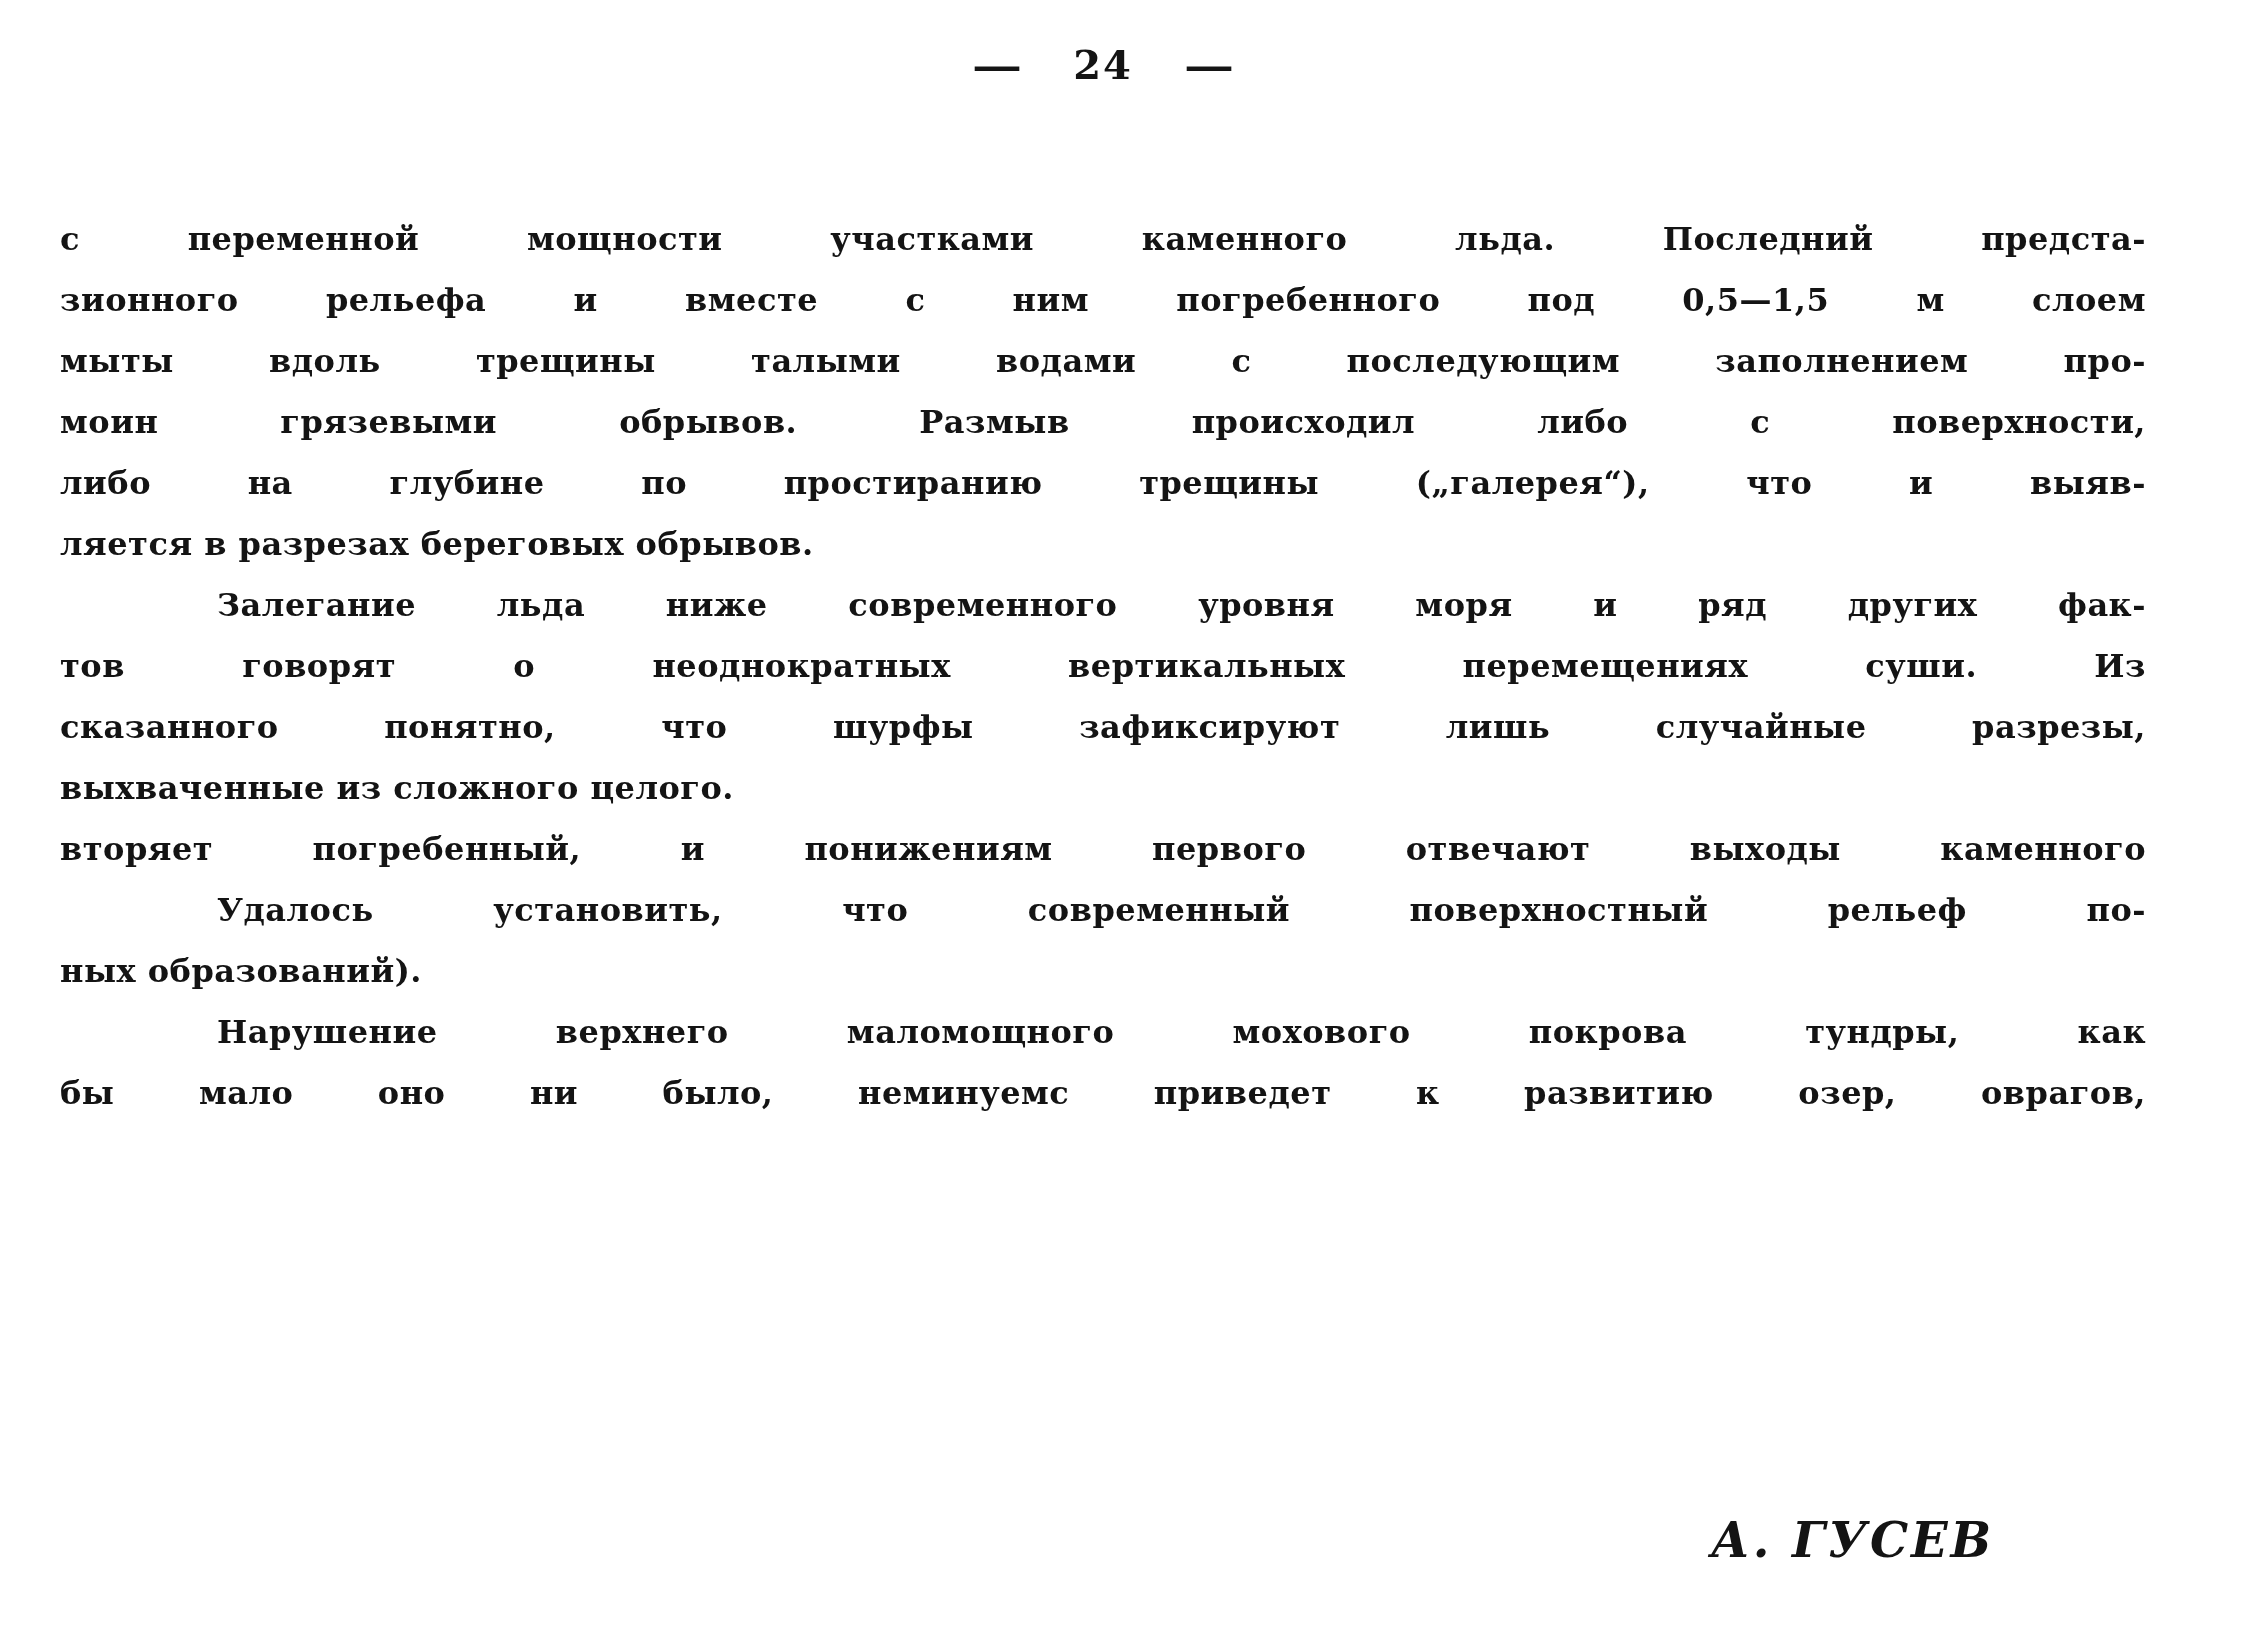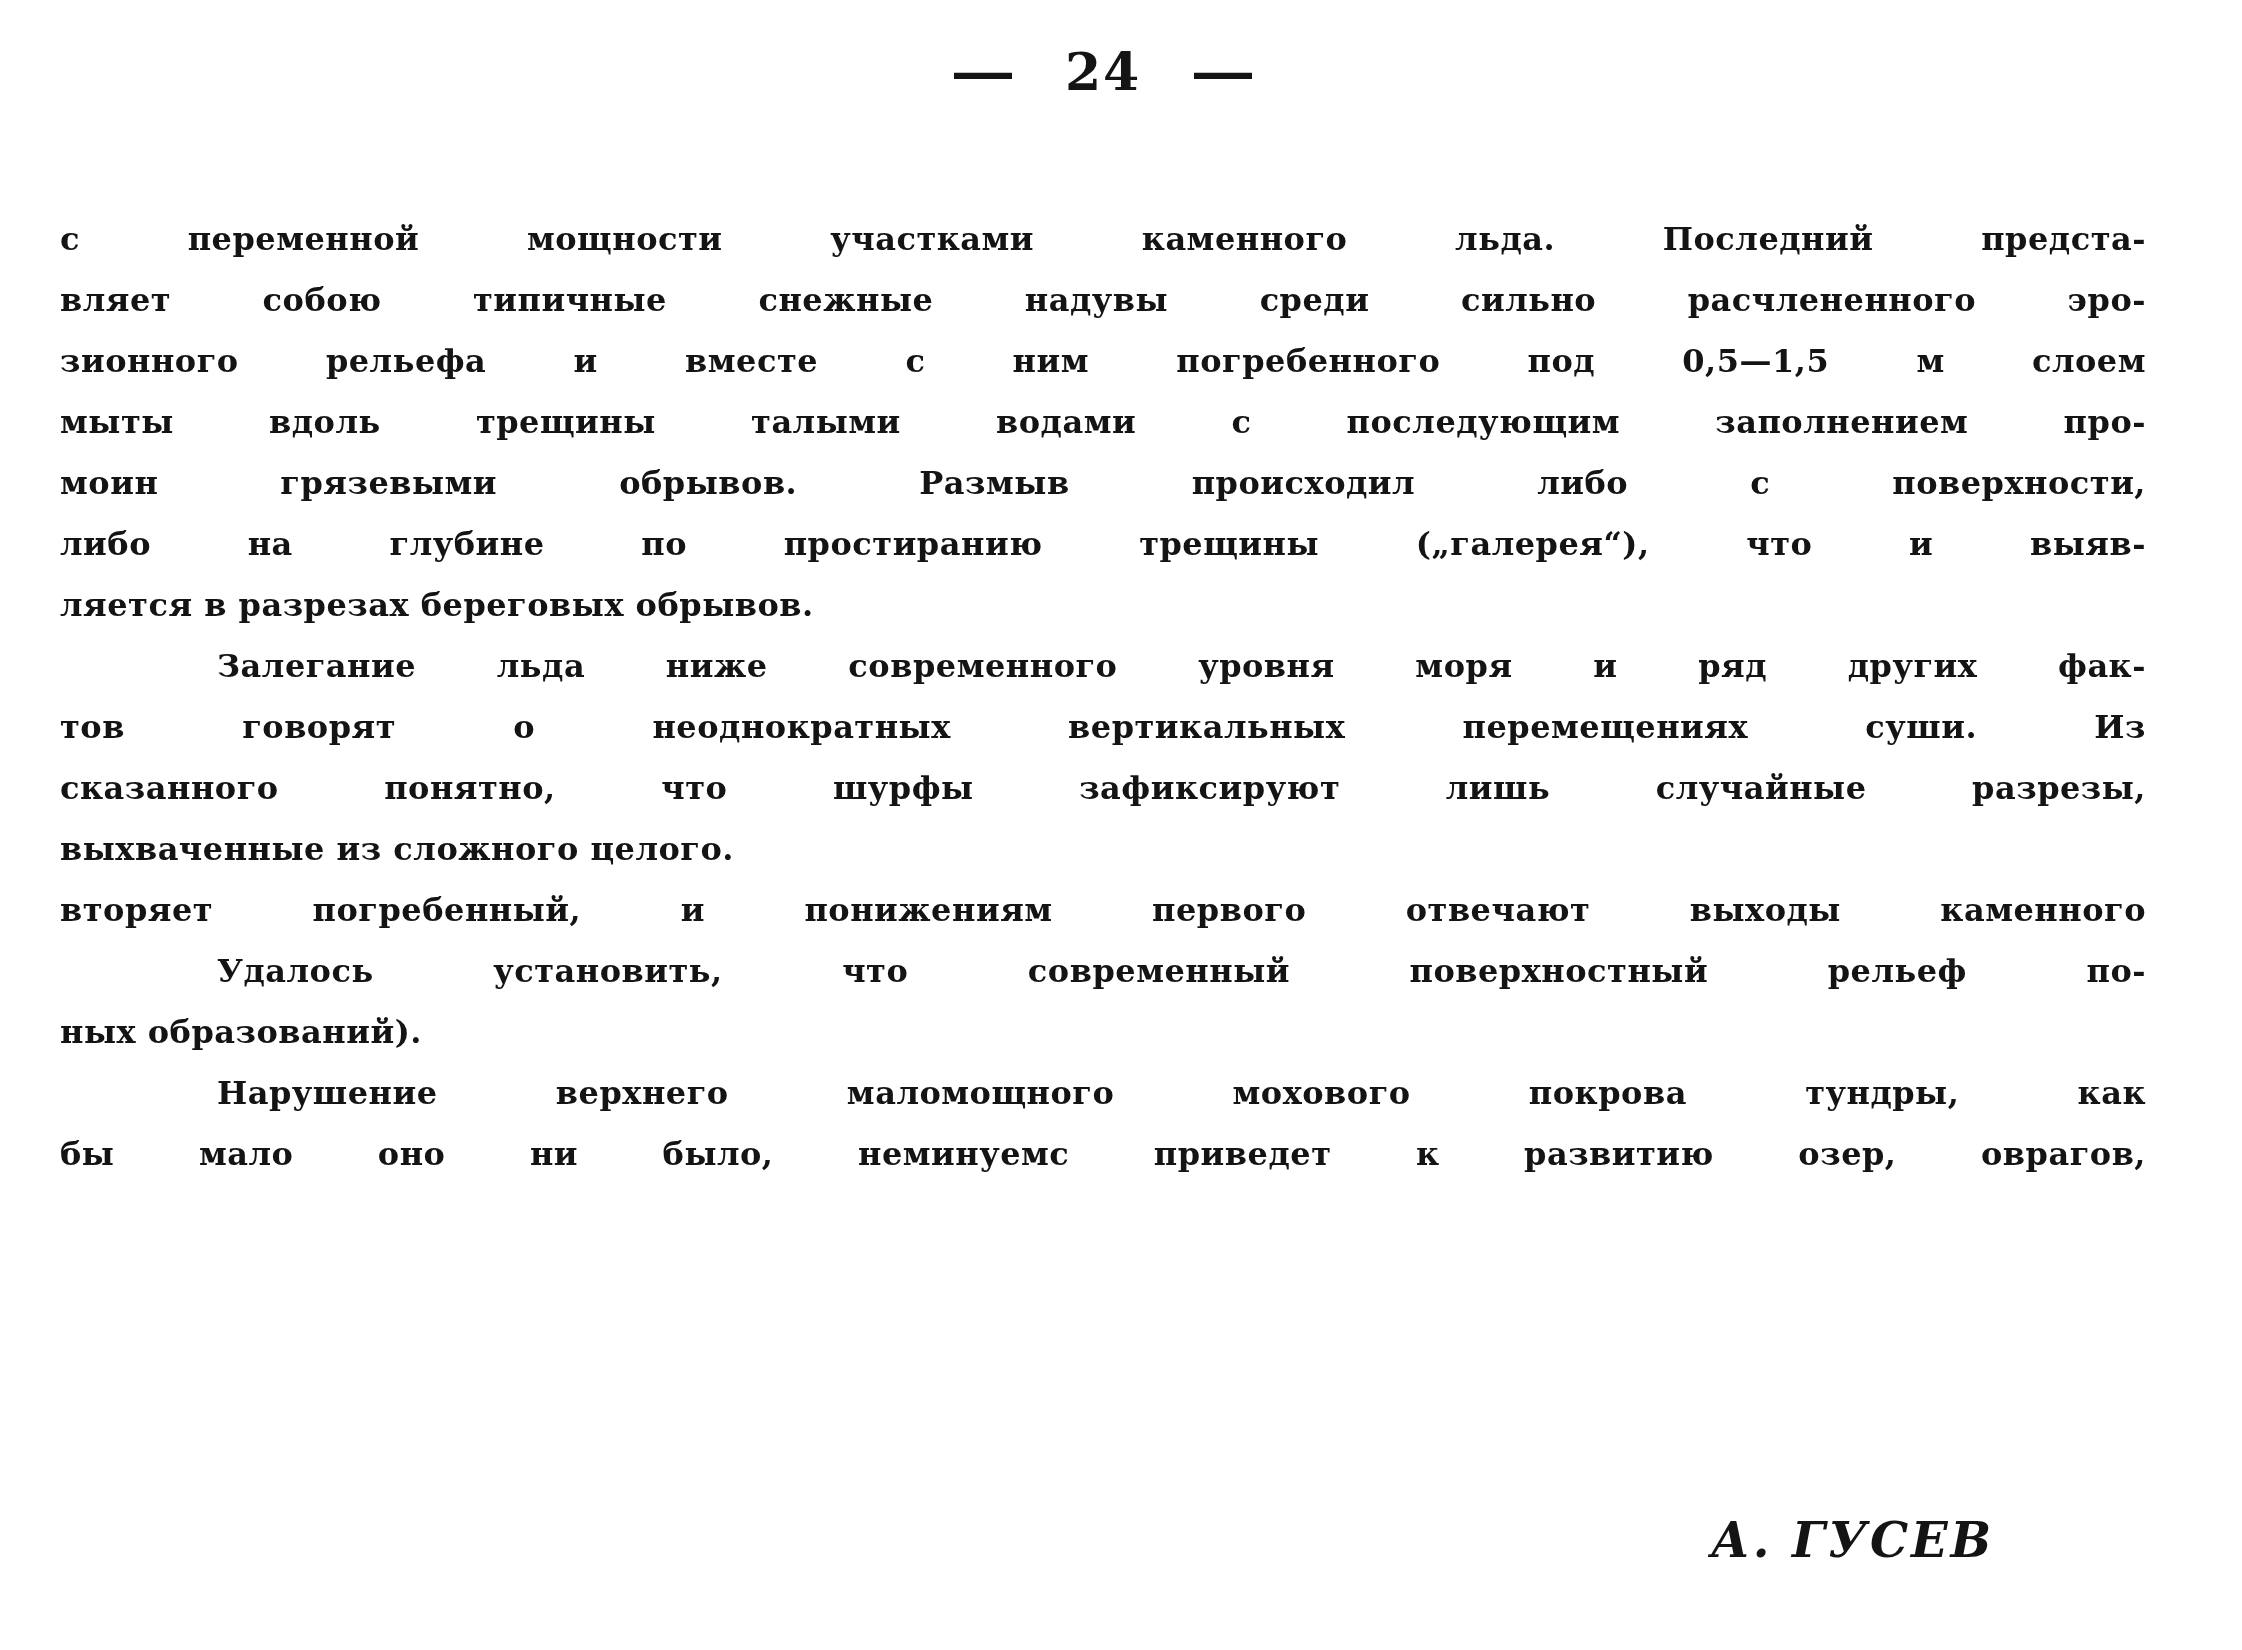--- a/index.html
+++ b/index.html
@@ -15,21 +15,21 @@
     overflow: hidden;
     font-family: "DejaVu Serif", "Liberation Serif", serif;
     color: #141414;
   }
   .page-header {
     position: absolute;
     top: 41px;
     left: 60px;
     width: 2086px;
     text-align: center;
-    font-size: 52px;
+    font-size: 40px;
     font-weight: bold;
     white-space: nowrap;
   }
   .page-header .dash {
     display: inline-block;
     transform: scaleX(1.25);
   }
   .page-header .page-number {
     display: inline-block;
     margin: 0 56px;
@@ -73,21 +73,20 @@
 <body>
 
 <div class="page">
 
   <div class="page-header">
     <span class="dash">—</span><span class="page-number">24</span><span class="dash">—</span>
   </div>
 
   <div class="body-text" id="body-text">
       <div class="line">с переменной мощности участками каменного льда. Последний предста-</div>
-      <div class="line">вляет собою типичные снежные надувы среди сильно расчлененного эро-</div>
       <div class="line">зионного рельефа и вместе с ним погребенного под 0,5—1,5 м слоем</div>
       <div class="line">мыты вдоль трещины талыми водами с последующим заполнением про-</div>
       <div class="line">моин грязевыми обрывов. Размыв происходил либо с поверхности,</div>
       <div class="line">либо на глубине по простиранию трещины („галерея“), что и выяв-</div>
       <div class="line last">ляется в разрезах береговых обрывов.</div>
       <div class="line indent">Залегание льда ниже современного уровня моря и ряд других фак-</div>
       <div class="line">тов говорят о неоднократных вертикальных перемещениях суши. Из</div>
       <div class="line">сказанного понятно, что шурфы зафиксируют лишь случайные разрезы,</div>
       <div class="line last">выхваченные из сложного целого.</div>
       <div class="line">вторяет погребенный, и понижениям первого отвечают выходы каменного</div>

